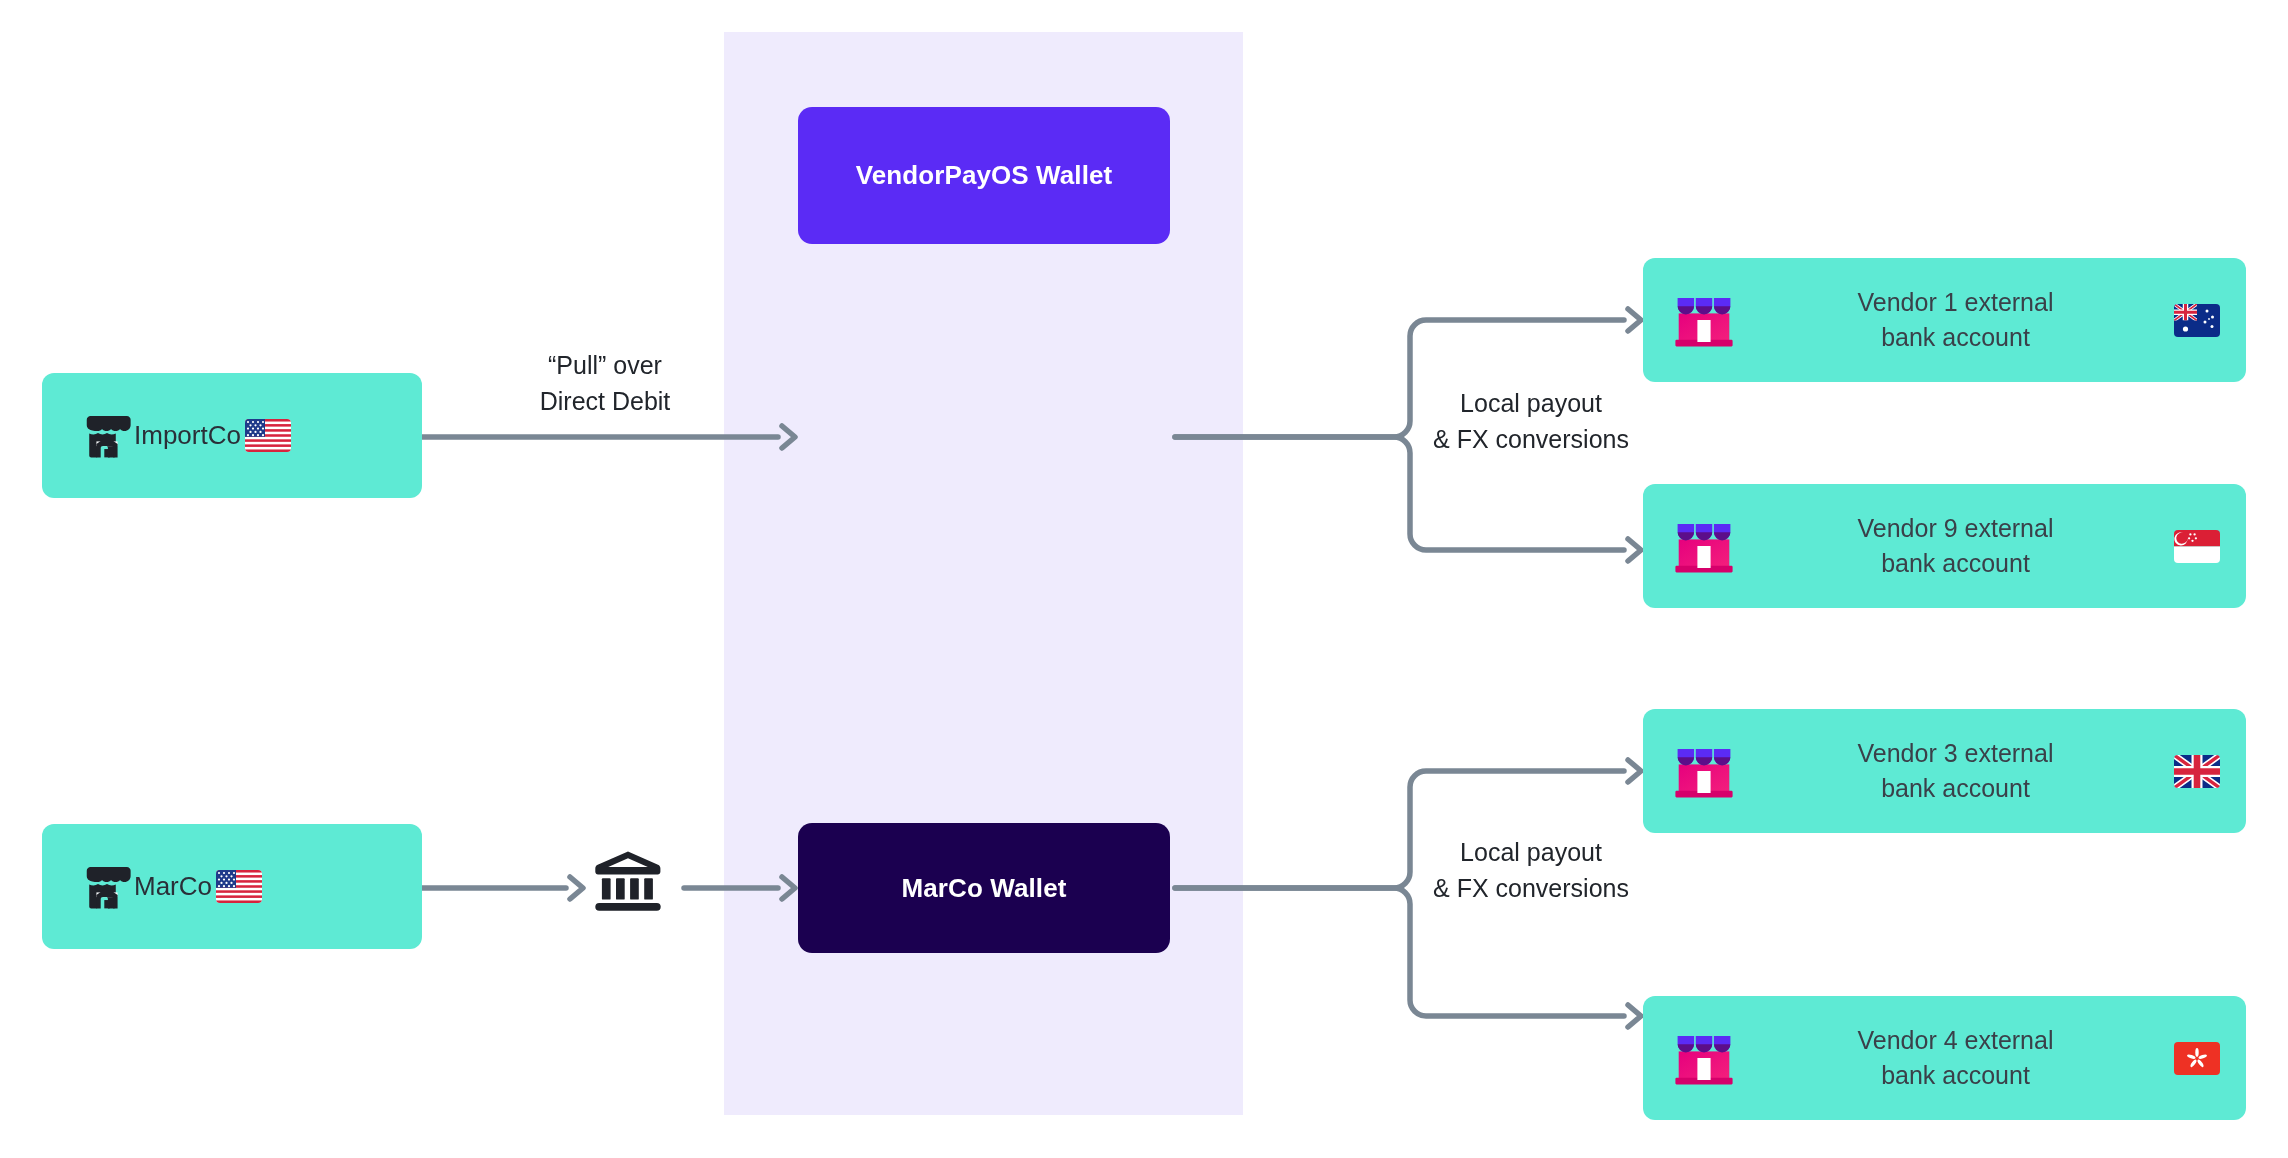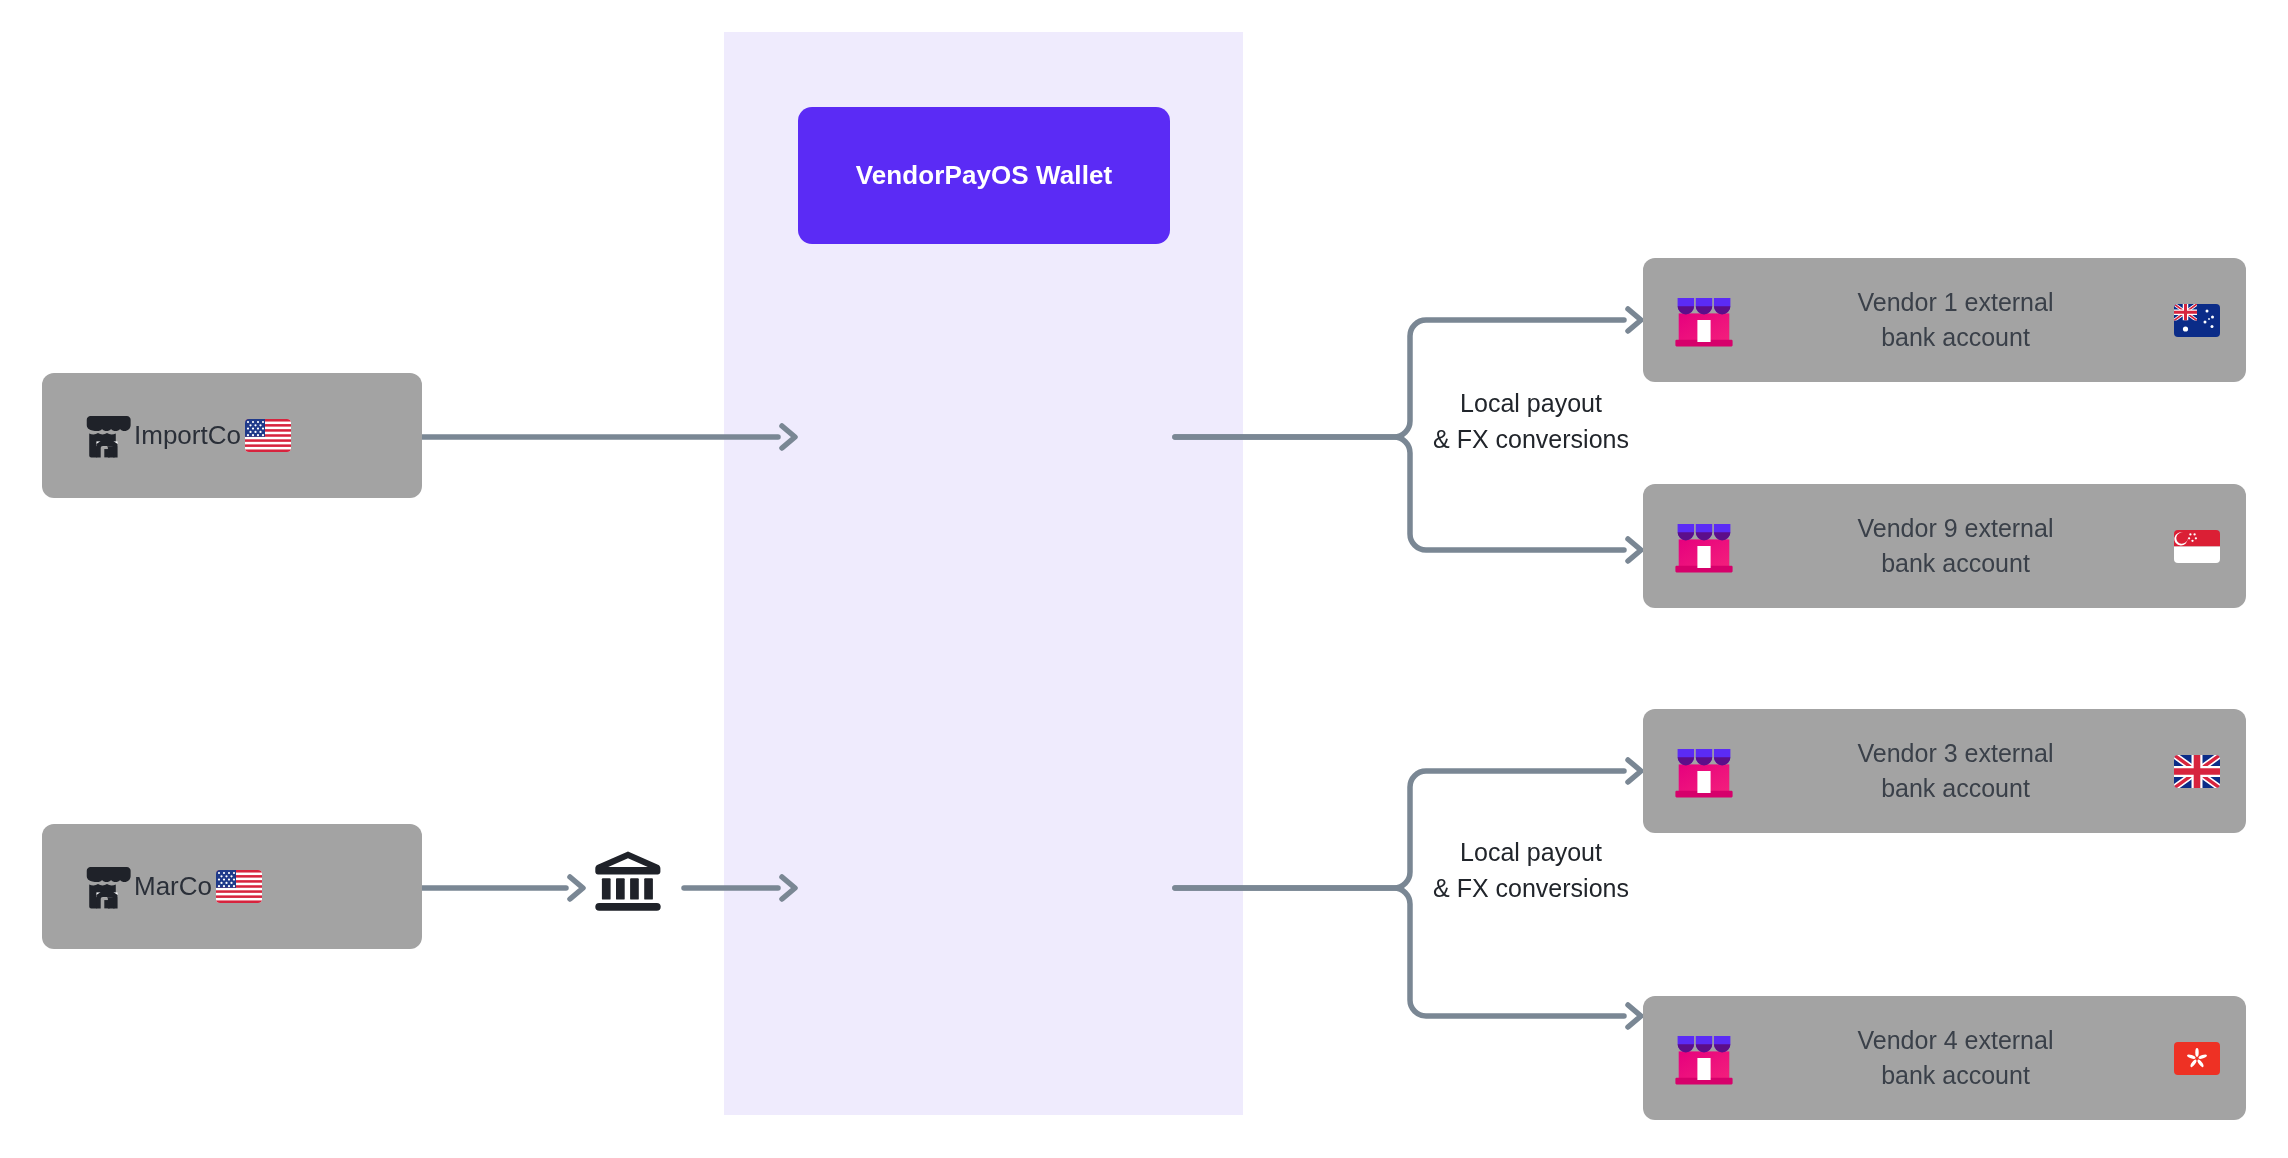--- a/index.html
+++ b/index.html
@@ -25,21 +25,21 @@
     left: 724px;
     top: 32px;
     width: 519px;
     height: 1083px;
     background: #EFEBFD;
   }
 
   
   .card {
     position: absolute;
-    background: #a3a3a3;
+    background: #5eead4;
     border-radius: 12px;
     display: flex;
     align-items: center;
     box-sizing: border-box;
   }
 
   .wallet-box {
     position: absolute;
     border-radius: 14px;
     display: flex;
@@ -148,20 +148,23 @@
       <path d="M1175,888 H1394 a16,16 0 0 1 16,16 V1000 a16,16 0 0 0 16,16 H1624" fill="none" stroke="#7A8794" stroke-width="5.5" stroke-linecap="round" stroke-linejoin="round"></path>
       <use href="#arrowhead" x="1628" y="1016"></use>
     </g>
   </svg>
 
   <div class="wallet-box brand" style="left:798px; top:107px; width:372px; height:137px;">
     <span>VendorPayOS Wallet</span>
   </div>
 
 
+  <div class="wallet-box dark" style="left:798px; top:823px; width:372px; height:130px;">
+    <span>MarCo Wallet</span>
+  </div>
 
   <div class="card company-card" style="top:373px;">
     <span class="icon-wrap">
       <svg width="54" height="54" viewBox="0 0 24 24" aria-hidden="true">
         <path fill="#1F2229" d="M3.2 3.1h17.6c1 0 1.7.8 1.7 1.7v2.3c0 1.5-1.2 2.7-2.7 2.7
           -.8 0-1.5-.3-2-.9-.5.6-1.2.9-2 .9s-1.5-.3-2-.9c-.5.6-1.2.9-2 .9s-1.5-.3-2-.9
           c-.5.6-1.2.9-2 .9C4.2 9.8 3 8.6 3 7.1V4.8c0-.9.7-1.7 1.7-1.7h-1.5z"></path>
         <path fill="#1F2229" d="M4.1 10.9c.6.3 1.2.4 1.9.4.7 0 1.4-.2 2-.6.6.4 1.3.6 2 .6
           s1.4-.2 2-.6c.6.4 1.3.6 2 .6s1.3-.1 1.9-.4v9.8c0 .5-.4.9-.9.9h-2.6v-4.3
           c0-.6-.5-1.1-1.1-1.1h-2.6c-.6 0-1.1.5-1.1 1.1v4.3H5c-.5 0-.9-.4-.9-.9v-9.8z"></path>
@@ -267,20 +270,22 @@
             <circle cx="3" cy="16.2" r="1.1"></circle>
               <circle cx="8" cy="16.2" r="1.1"></circle>
             <circle cx="13" cy="16.2" r="1.1"></circle>
               <circle cx="18" cy="16.2" r="1.1"></circle>
           </g>
         </g>
       </svg>
     </span>
   </div>
 
+  <div class="conn-label" style="left:470px; top:348px; width:270px;">“Pull” over
+Direct Debit</div>
 
   <div style="position:absolute; left:592px; top:848px;">
     <svg width="72" height="66" viewBox="0 0 24 22" aria-hidden="true">
       <path fill="#1F2229" d="M12 1.2 1.9 5.6c-.5.2-.8.7-.8 1.2v1.1c0 .5.4.9.9.9h19.9
         c.5 0 .9-.4.9-.9V6.8c0-.5-.3-1-.8-1.2L12 1.2zm0 2.2 6.6 2.9H5.4L12 3.4z"></path>
       <rect fill="#1F2229" x="3.3" y="10.1" width="2.9" height="7.1" rx="0.3"></rect>
       <rect fill="#1F2229" x="8" y="10.1" width="2.9" height="7.1" rx="0.3"></rect>
       <rect fill="#1F2229" x="12.7" y="10.1" width="2.9" height="7.1" rx="0.3"></rect>
       <rect fill="#1F2229" x="17.4" y="10.1" width="2.9" height="7.1" rx="0.3"></rect>
       <rect fill="#1F2229" x="1.1" y="18.3" width="21.8" height="2.6" rx="1.3"></rect>

